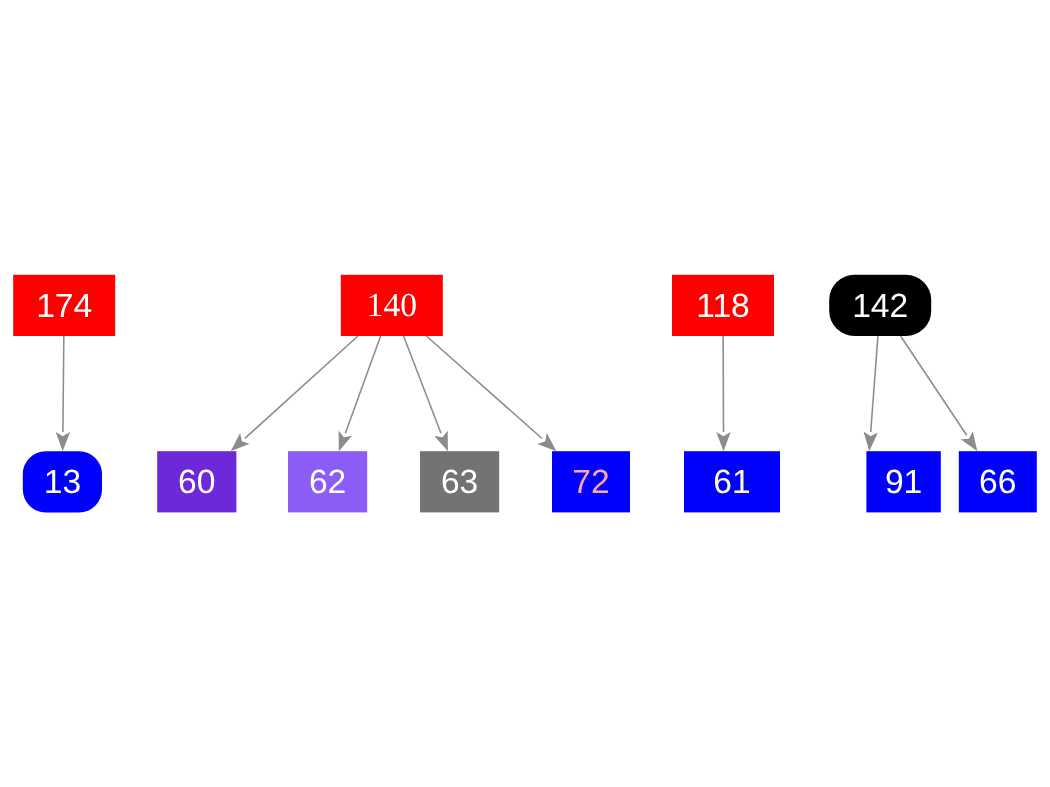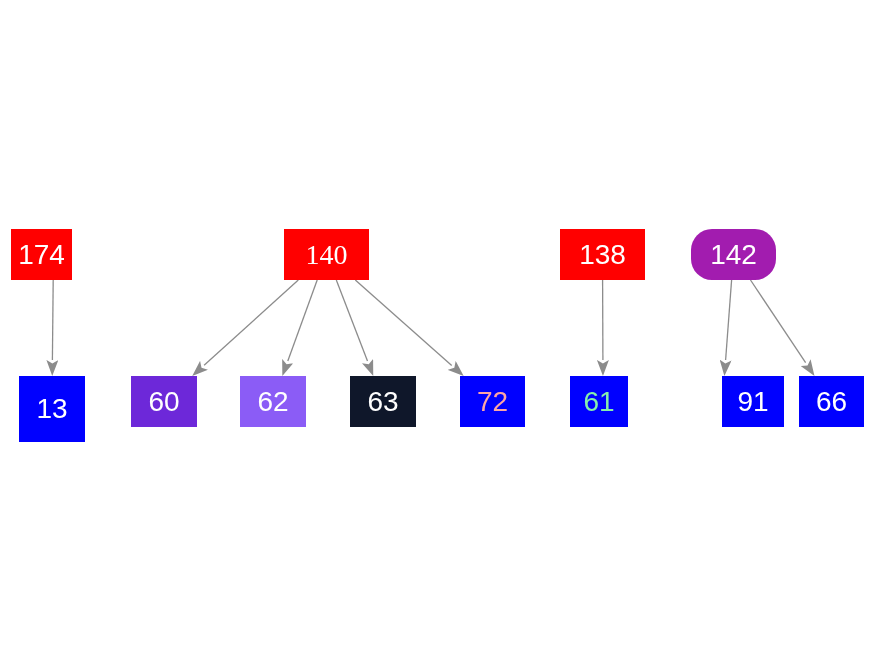--- a/index.html
+++ b/index.html
@@ -47,26 +47,26 @@
         <line x1="298.3" y1="280.0" x2="204.1" y2="365.3" stroke="#8c8c8c" stroke-width="1.3" marker-end="url(#arrowhead)"></line>
         <line x1="317.2" y1="280.0" x2="287.8" y2="361.0" stroke="#8c8c8c" stroke-width="1.3" marker-end="url(#arrowhead)"></line>
         <line x1="336.3" y1="280.0" x2="367.5" y2="361.1" stroke="#8c8c8c" stroke-width="1.3" marker-end="url(#arrowhead)"></line>
         <line x1="355.3" y1="280.0" x2="451.7" y2="365.4" stroke="#8c8c8c" stroke-width="1.3" marker-end="url(#arrowhead)"></line>
         <line x1="602.6" y1="280.0" x2="602.9" y2="360.0" stroke="#8c8c8c" stroke-width="1.3" marker-end="url(#arrowhead)"></line>
         <line x1="731.6" y1="280.0" x2="725.6" y2="360.0" stroke="#8c8c8c" stroke-width="1.3" marker-end="url(#arrowhead)"></line>
         <line x1="750.5" y1="280.0" x2="805.6" y2="362.7" stroke="#8c8c8c" stroke-width="1.3" marker-end="url(#arrowhead)"></line>
       </g>
   </svg>
   <div id="nodes">
-      <div class="node" style="left: 11px; top: 229px; width: 61px; height: 51px; background: rgb(255, 0, 0); color: rgb(255, 255, 255); text-align: center;">174</div>
+      <div class="node" style="left: 11px; top: 229px; width: 85px; height: 51px; background: rgb(255, 0, 0); color: rgb(255, 255, 255); text-align: center;">174</div>
       <div class="node" style="left: 284px; top: 229px; width: 85px; height: 51px; background: rgb(255, 0, 0); color: rgb(255, 255, 255); font-family: Liberation Serif, serif;">140</div>
-      <div class="node" style="left: 560px; top: 229px; width: 85px; height: 51px; background: rgb(255, 0, 0); color: rgb(255, 255, 255);">138</div>
-      <div class="node" style="left: 691px; top: 229px; width: 85px; height: 51px; background: #a21caf; color: rgb(255, 255, 255); border-radius: 21px;">142</div>
-      <div class="node" style="left: 19px; top: 376px; width: 66px; height: 66px; background: rgb(0, 0, 255); color: rgb(255, 255, 255);">13</div>
+      <div class="node" style="left: 560px; top: 229px; width: 85px; height: 51px; background: rgb(255, 0, 0); color: rgb(255, 255, 255);">118</div>
+      <div class="node" style="left: 691px; top: 229px; width: 85px; height: 51px; background: #000000; color: rgb(255, 255, 255); border-radius: 21px;">142</div>
+      <div class="node" style="left: 19px; top: 376px; width: 66px; height: 51px; background: rgb(0, 0, 255); color: rgb(255, 255, 255); border-radius: 19px;">13</div>
       <div class="node" style="left: 131px; top: 376px; width: 66px; height: 51px; background: #6d28d9; color: rgb(255, 255, 255);">60</div>
       <div class="node" style="left: 240px; top: 376px; width: 66px; height: 51px; background: #8b5cf6; color: rgb(255, 255, 255);">62</div>
-      <div class="node" style="left: 350px; top: 376px; width: 66px; height: 51px; background: #0f172a; color: rgb(255, 255, 255);">63</div>
+      <div class="node" style="left: 350px; top: 376px; width: 66px; height: 51px; background: #737373; color: rgb(255, 255, 255);">63</div>
       <div class="node" style="left: 460px; top: 376px; width: 65px; height: 51px; background: rgb(0, 0, 255); color: #fca5a5;">72</div>
-      <div class="node" style="left: 570px; top: 376px; width: 58px; height: 51px; background: rgb(0, 0, 255); color: #86efac;">61</div>
+      <div class="node" style="left: 570px; top: 376px; width: 80px; height: 51px; background: rgb(0, 0, 255); color: #fef9c3;">61</div>
       <div class="node" style="left: 690px; top: 376px; width: 62px; height: 51px; background: rgb(0, 0, 255); color: rgb(255, 255, 255); margin-left: 32px;">91</div>
       <div class="node" style="left: 799px; top: 376px; width: 65px; height: 51px; background: rgb(0, 0, 255); color: rgb(255, 255, 255);">66</div>
     </div>
 </div>
 
 </body></html>

